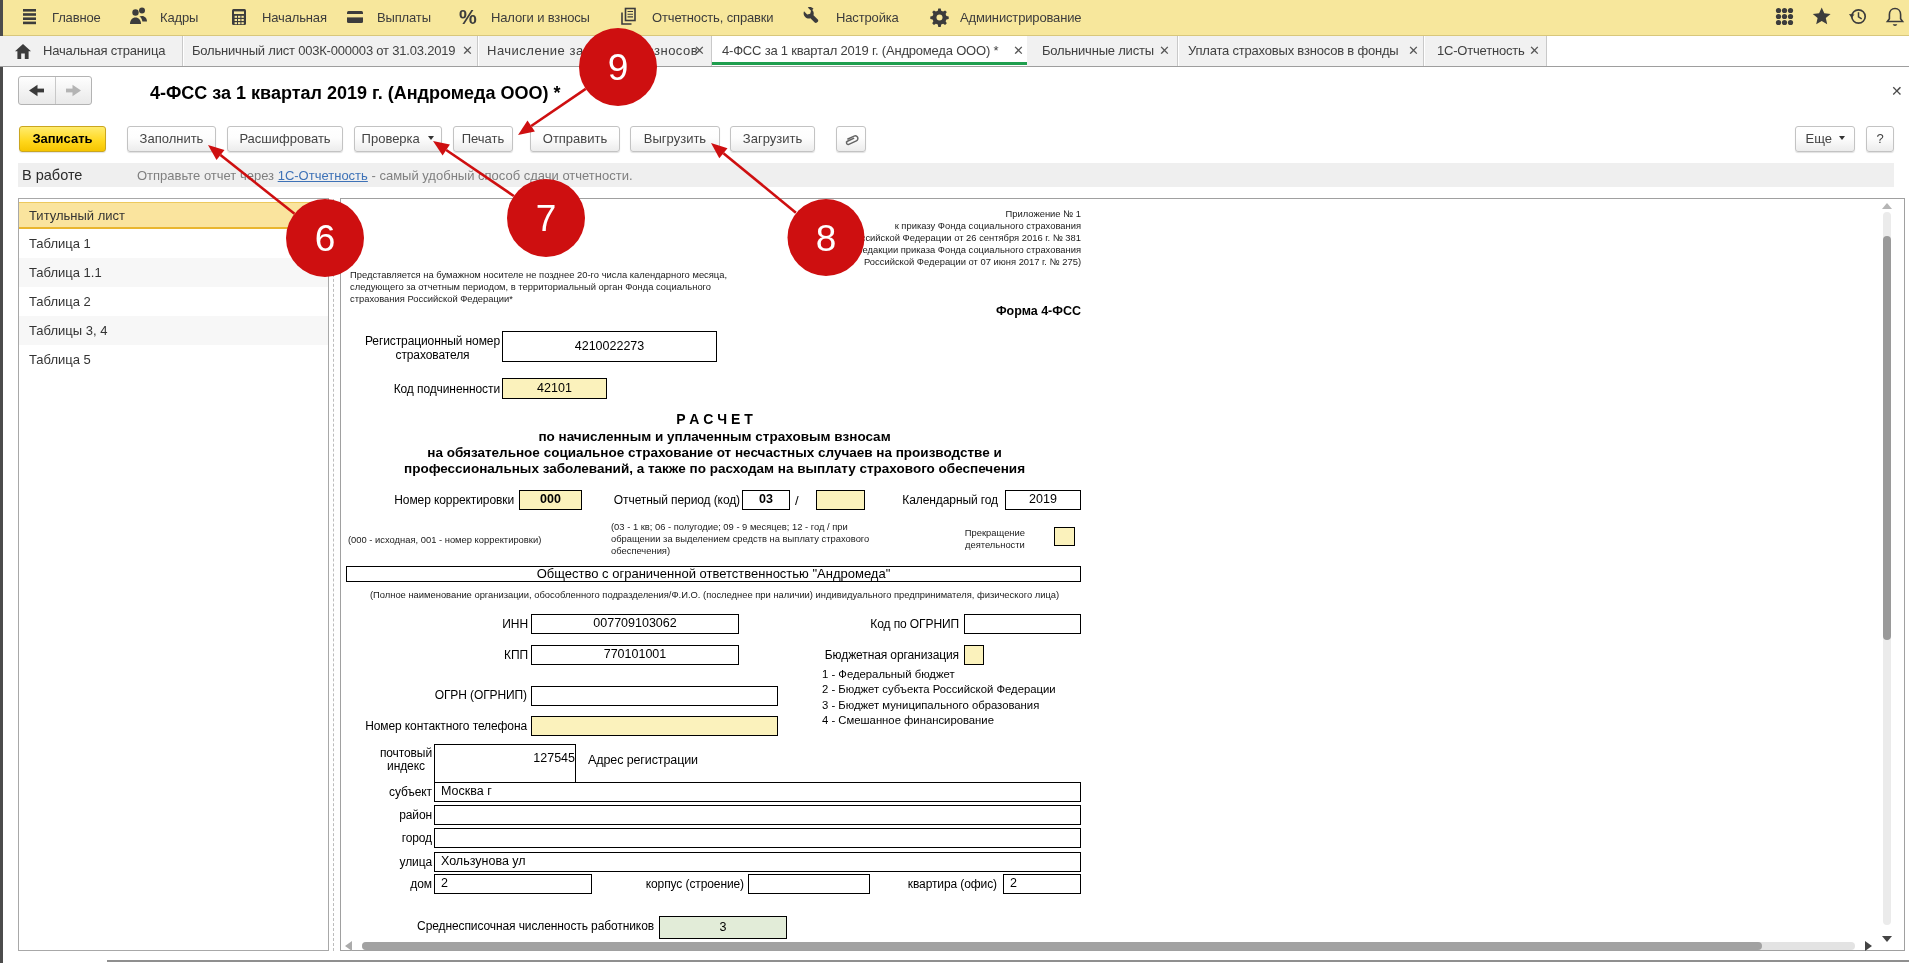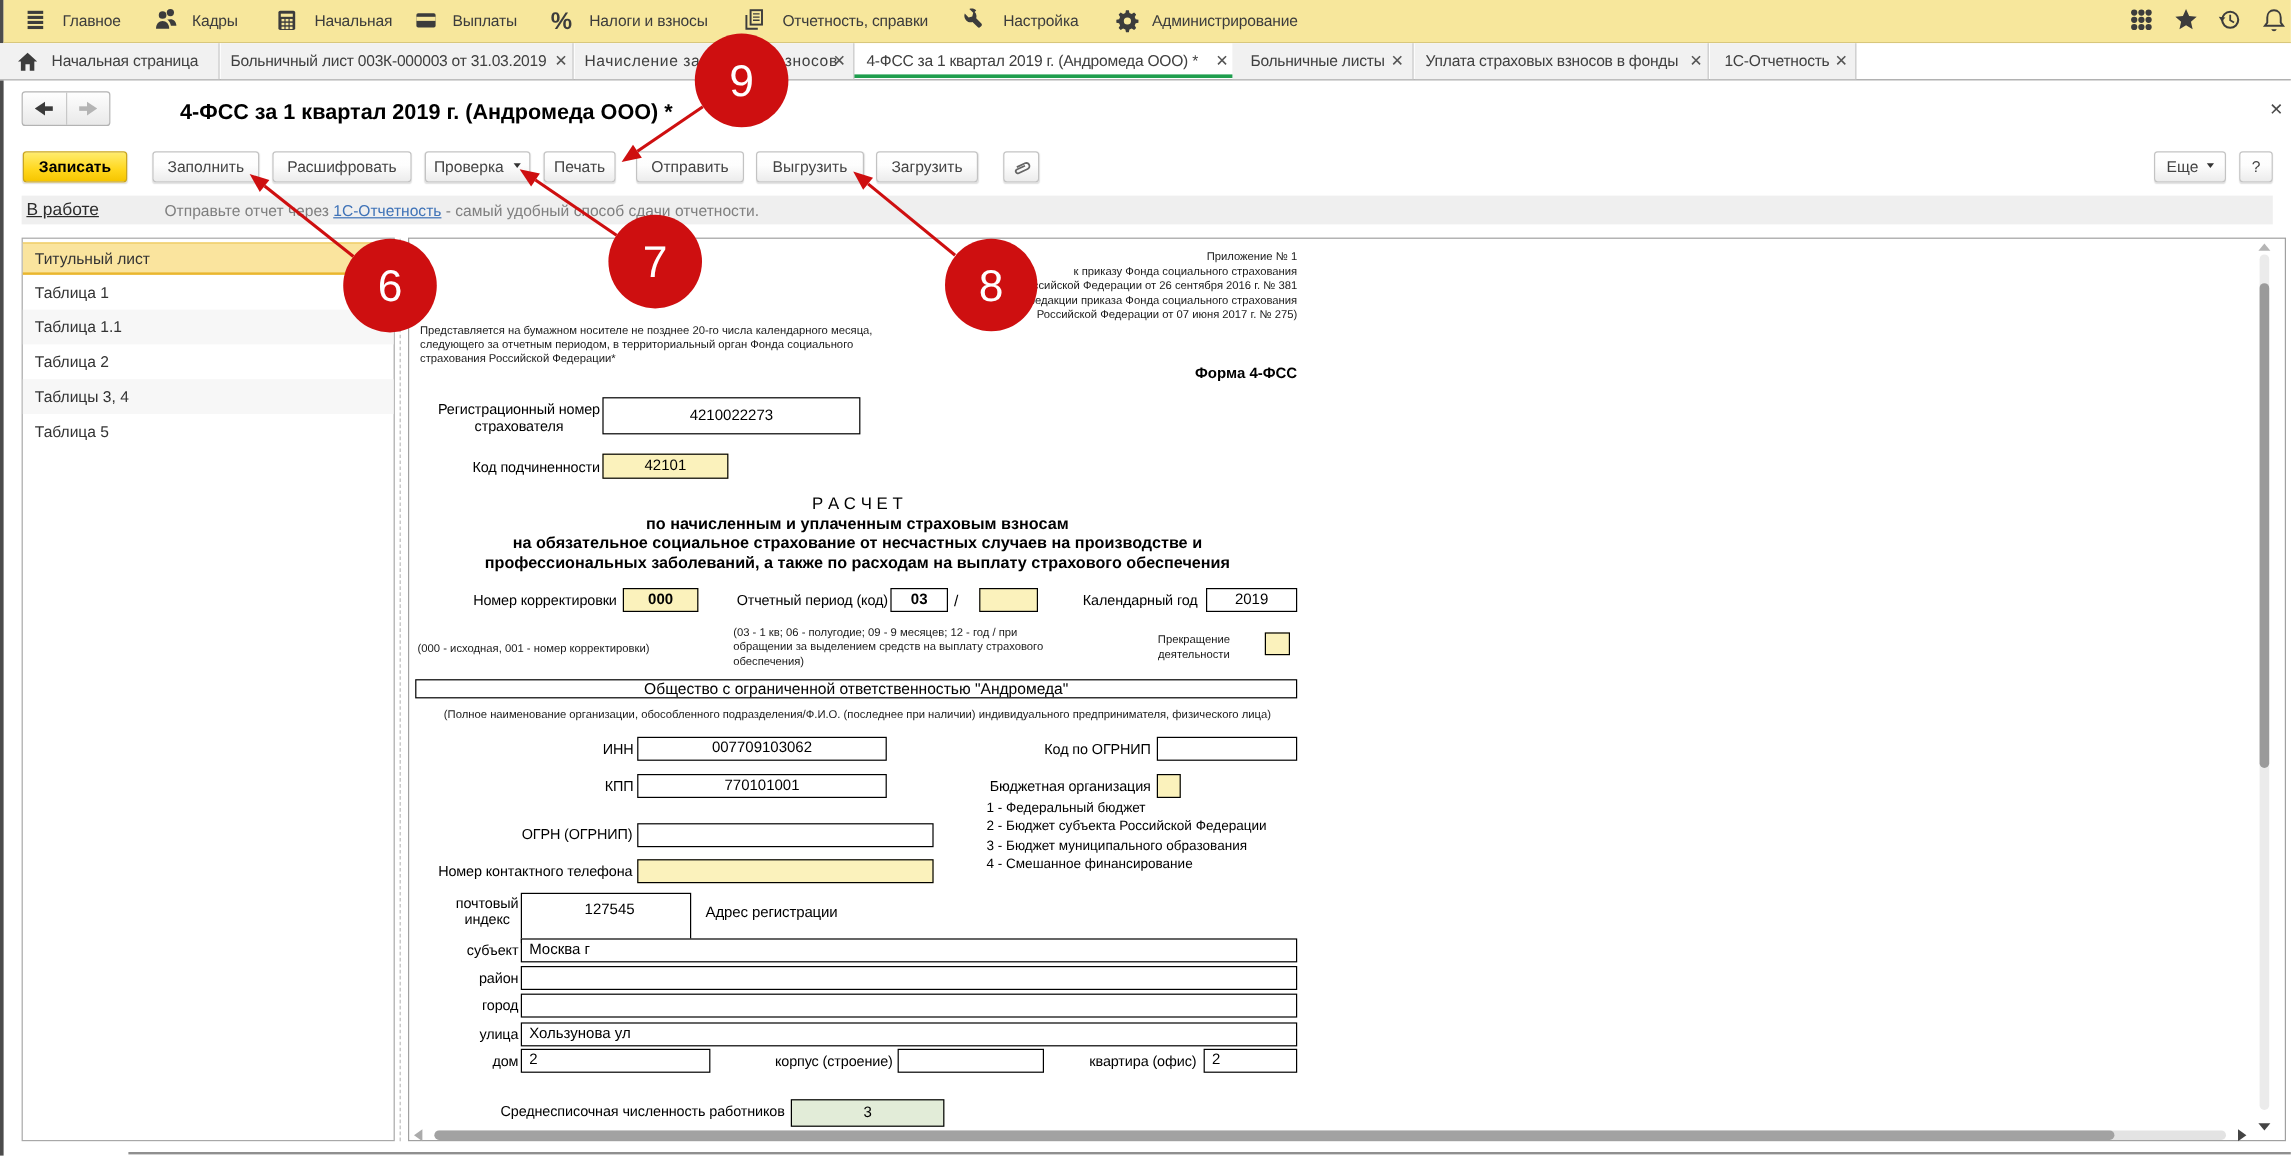--- a/index.html
+++ b/index.html
@@ -146,21 +146,21 @@
 <div class="btn" style="left:530px;width:90px">Отправить</div>
 <div class="btn" style="left:630px;width:90px">Выгрузить</div>
 <div class="btn" style="left:730px;width:85px">Загрузить</div>
 <div class="btn" style="left:836px;width:30px"><svg width="16" height="17" viewBox="0 0 16 17" style="margin-top:4px">
       <path d="M4.5 9.5 L9.8 4.2 a2.6 2.6 0 013.7 3.7 L7.6 13.8 a1.7 1.7 0 01-2.4-2.4 L10.5 6.1" fill="none" stroke="#666" stroke-width="1.5" transform="rotate(20 8 8.5)"></path>
     </svg></div>
 <div class="btn" style="left:1795px;width:60px">Еще <span style="display:inline-block;vertical-align:3px;border-left:3.5px solid transparent;border-right:3.5px solid transparent;border-top:4.5px solid #333;margin-left:3px"></span></div>
 <div class="btn" style="left:1866px;width:28px">?</div>
 
 <div class="ab" style="left:18px;top:163px;width:1876px;height:24px;background:#efefef"></div>
-<div class="ab nw" style="left:22px;top:163px;height:24px;line-height:25px;font-size:14.5px;color:#2b2b2b;text-decoration:underline">В работе</div>
+<div class="ab nw" style="left:22px;top:163px;height:24px;line-height:25px;font-size:14.5px;color:#2b2b2b;">В работе</div>
 <div class="ab nw" style="left:137px;top:163px;height:24px;line-height:25px;font-size:13px;color:#7f7f7f">Отправьте отчет через <span style="color:#3e72b7;text-decoration:underline">1С-Отчетность</span> - самый удобный способ сдачи отчетности.</div>
 
 <div class="ab" style="left:18px;top:198px;width:311px;height:753px;background:#fff;border:1px solid #a8a8a8"></div>
 <div class="ab" style="left:19px;top:202px;width:309px;height:27px;background:#fae49e;border-top:1px solid #edc95d;border-bottom:2px solid #e9b62f"></div>
 <div class="srow" style="top:201px">Титульный лист</div>
 <div class="srow" style="top:229px">Таблица 1</div>
 <div class="srow" style="top:258px;background:#f7f7f7">Таблица 1.1</div>
 <div class="srow" style="top:287px">Таблица 2</div>
 <div class="srow" style="top:316px;background:#f7f7f7">Таблицы 3, 4</div>
 <div class="srow" style="top:345px">Таблица 5</div>
@@ -174,21 +174,21 @@
 (в редакции приказа Фонда социального страхования<br>
 Российской Федерации от 07 июня 2017 г. № 275)</div>
 <div class="sm" style="left:350px;top:269px">Представляется на бумажном носителе не позднее 20-го числа календарного месяца,<br>
 следующего за отчетным периодом, в территориальный орган Фонда социального<br>
 страхования Российской Федерации*</div>
 <div class="ab nw" style="right:828px;top:304px;font-size:12.5px;font-weight:bold;color:#000">Форма 4-ФСС</div>
 <div class="lbl" style="right:1409px;top:334px;line-height:14px">Регистрационный номер<br>страхователя</div>
 <div class="bx" style="left:502px;top:331px;width:215px;height:31px;line-height:28px">4210022273</div>
 <div class="lbl" style="right:1409px;top:382px">Код подчиненности</div>
 <div class="bx ybg" style="left:502px;top:378px;width:105px;height:21px;line-height:18px">42101</div>
-<div class="ab nw" style="left:347px;top:411px;width:735px;text-align:center;font-size:14px;font-weight:normal;color:#000">Р А С Ч Е Т</div>
+<div class="ab nw" style="left:347px;top:411px;width:735px;text-align:center;font-size:14px;font-weight:bold;color:#000">Р А С Ч Е Т</div>
 <div class="ab" style="left:347px;top:429px;width:735px;text-align:center;font-size:13.5px;font-weight:bold;color:#000;line-height:15.9px">по начисленным и уплаченным страховым взносам<br>
 на обязательное социальное страхование от несчастных случаев на производстве и<br>
 профессиональных заболеваний, а также по расходам на выплату страхового обеспечения</div>
 
 <div class="lbl" style="right:1395px;top:493px">Номер корректировки</div>
 <div class="bx ybg" style="left:519px;top:490px;width:63px;height:20px;line-height:17px;font-weight:bold;font-size:12.5px">000</div>
 <div class="lbl" style="right:1169px;top:493px">Отчетный период (код)</div>
 <div class="bx" style="left:742px;top:490px;width:48px;height:20px;line-height:17px;font-weight:bold;font-size:12.5px">03</div>
 <div class="ab" style="left:795px;top:493px;font-size:13px;color:#000">/</div>
 <div class="bx ybg" style="left:816px;top:490px;width:49px;height:20px"></div>
@@ -215,21 +215,21 @@
 <div class="ab" style="left:822px;top:667px;font-size:11.3px;color:#000;line-height:15.3px;white-space:nowrap">1 - Федеральный бюджет<br>
 2 - Бюджет субъекта Российской Федерации<br>
 3 - Бюджет муниципального образования<br>
 4 - Смешанное финансирование</div>
 <div class="lbl" style="right:1382px;top:688px">ОГРН (ОГРНИП)</div>
 <div class="bx" style="left:531px;top:686px;width:247px;height:20px"></div>
 <div class="lbl" style="right:1382px;top:719px">Номер контактного телефона</div>
 <div class="bx ybg" style="left:531px;top:716px;width:247px;height:20px"></div>
 
 <div class="lbl" style="right:1477px;top:747px;line-height:13px">почтовый<br>индекс</div>
-<div class="bx" style="left:434px;top:744px;width:142px;height:42px;line-height:27px;text-align:center;padding-left:6px">127545</div>
+<div class="bx" style="left:434px;top:744px;width:142px;height:42px;line-height:27px;text-align:right;padding-left:6px">127545</div>
 <div class="lbll" style="left:588px;top:753px">Адрес регистрации</div>
 <div class="lbl" style="right:1477px;top:785px">субъект</div>
 <div class="bx" style="left:434px;top:782px;width:647px;height:20px;line-height:17px;text-align:left;padding-left:6px">Москва г</div>
 <div class="lbl" style="right:1477px;top:808px">район</div>
 <div class="bx" style="left:434px;top:805px;width:647px;height:20px"></div>
 <div class="lbl" style="right:1477px;top:831px">город</div>
 <div class="bx" style="left:434px;top:828px;width:647px;height:20px"></div>
 <div class="lbl" style="right:1477px;top:855px">улица</div>
 <div class="bx" style="left:434px;top:852px;width:647px;height:20px;line-height:17px;text-align:left;padding-left:6px">Хользунова ул</div>
 <div class="lbl" style="right:1477px;top:877px">дом</div>

